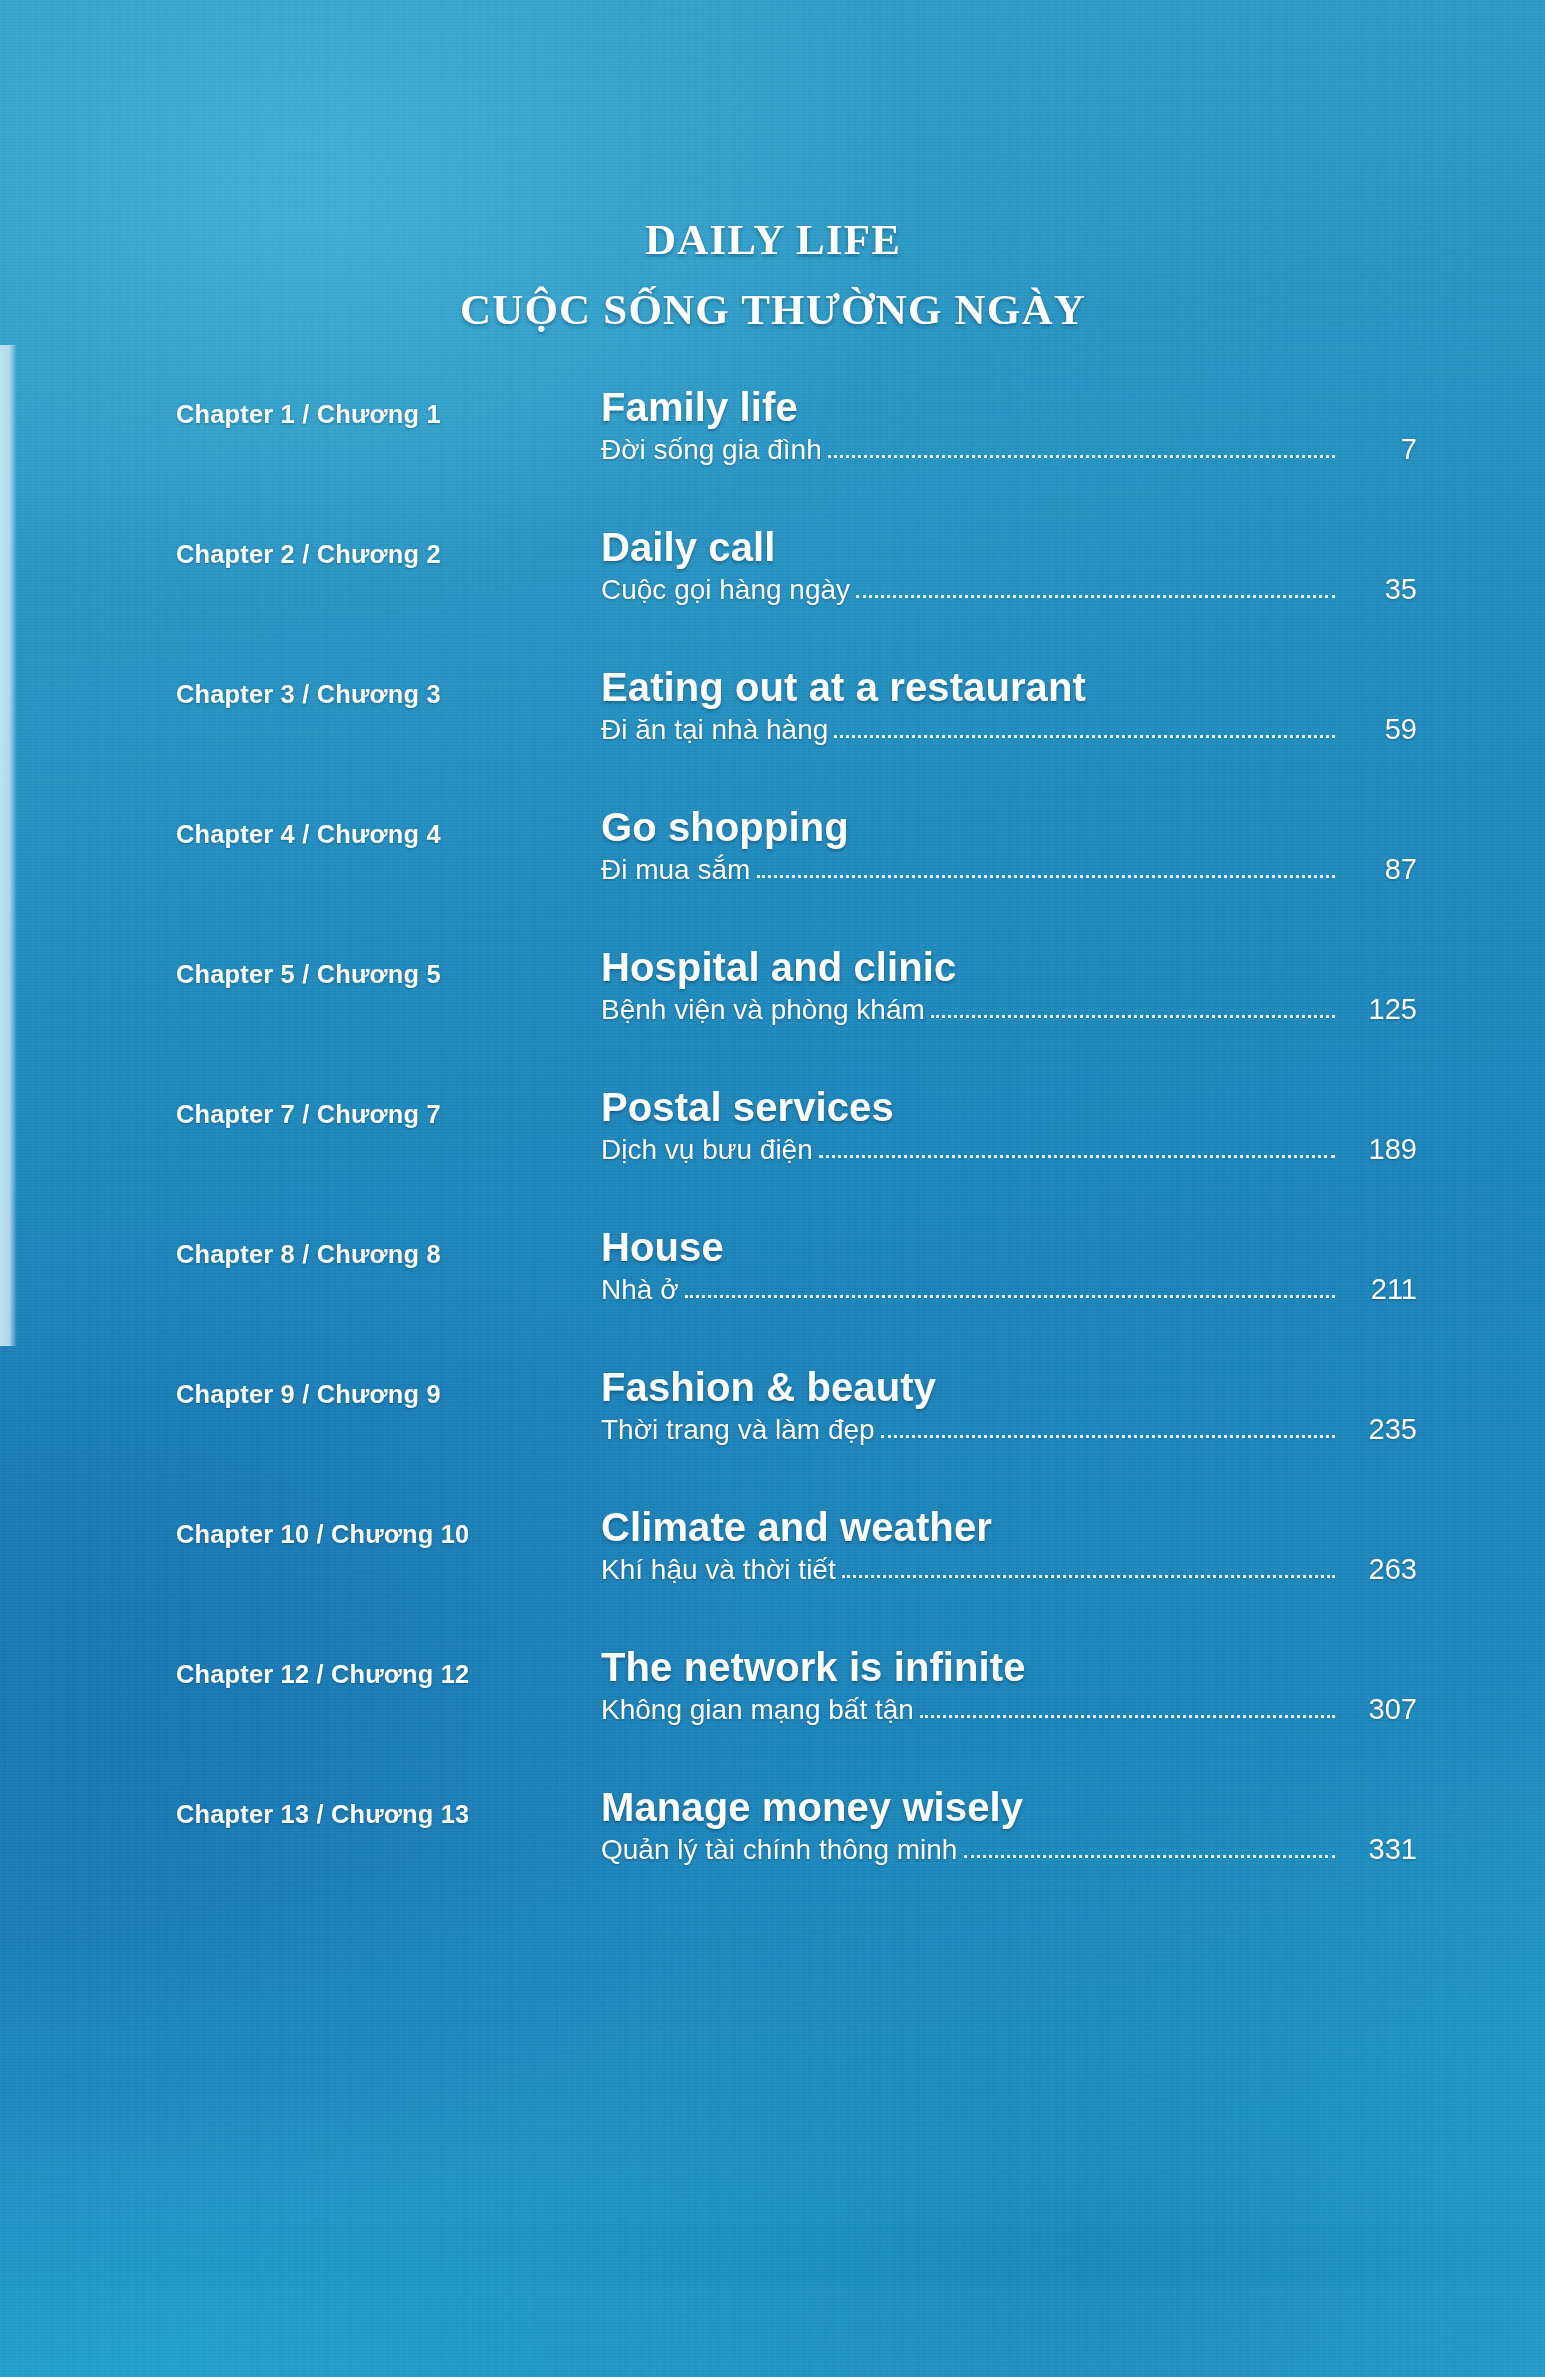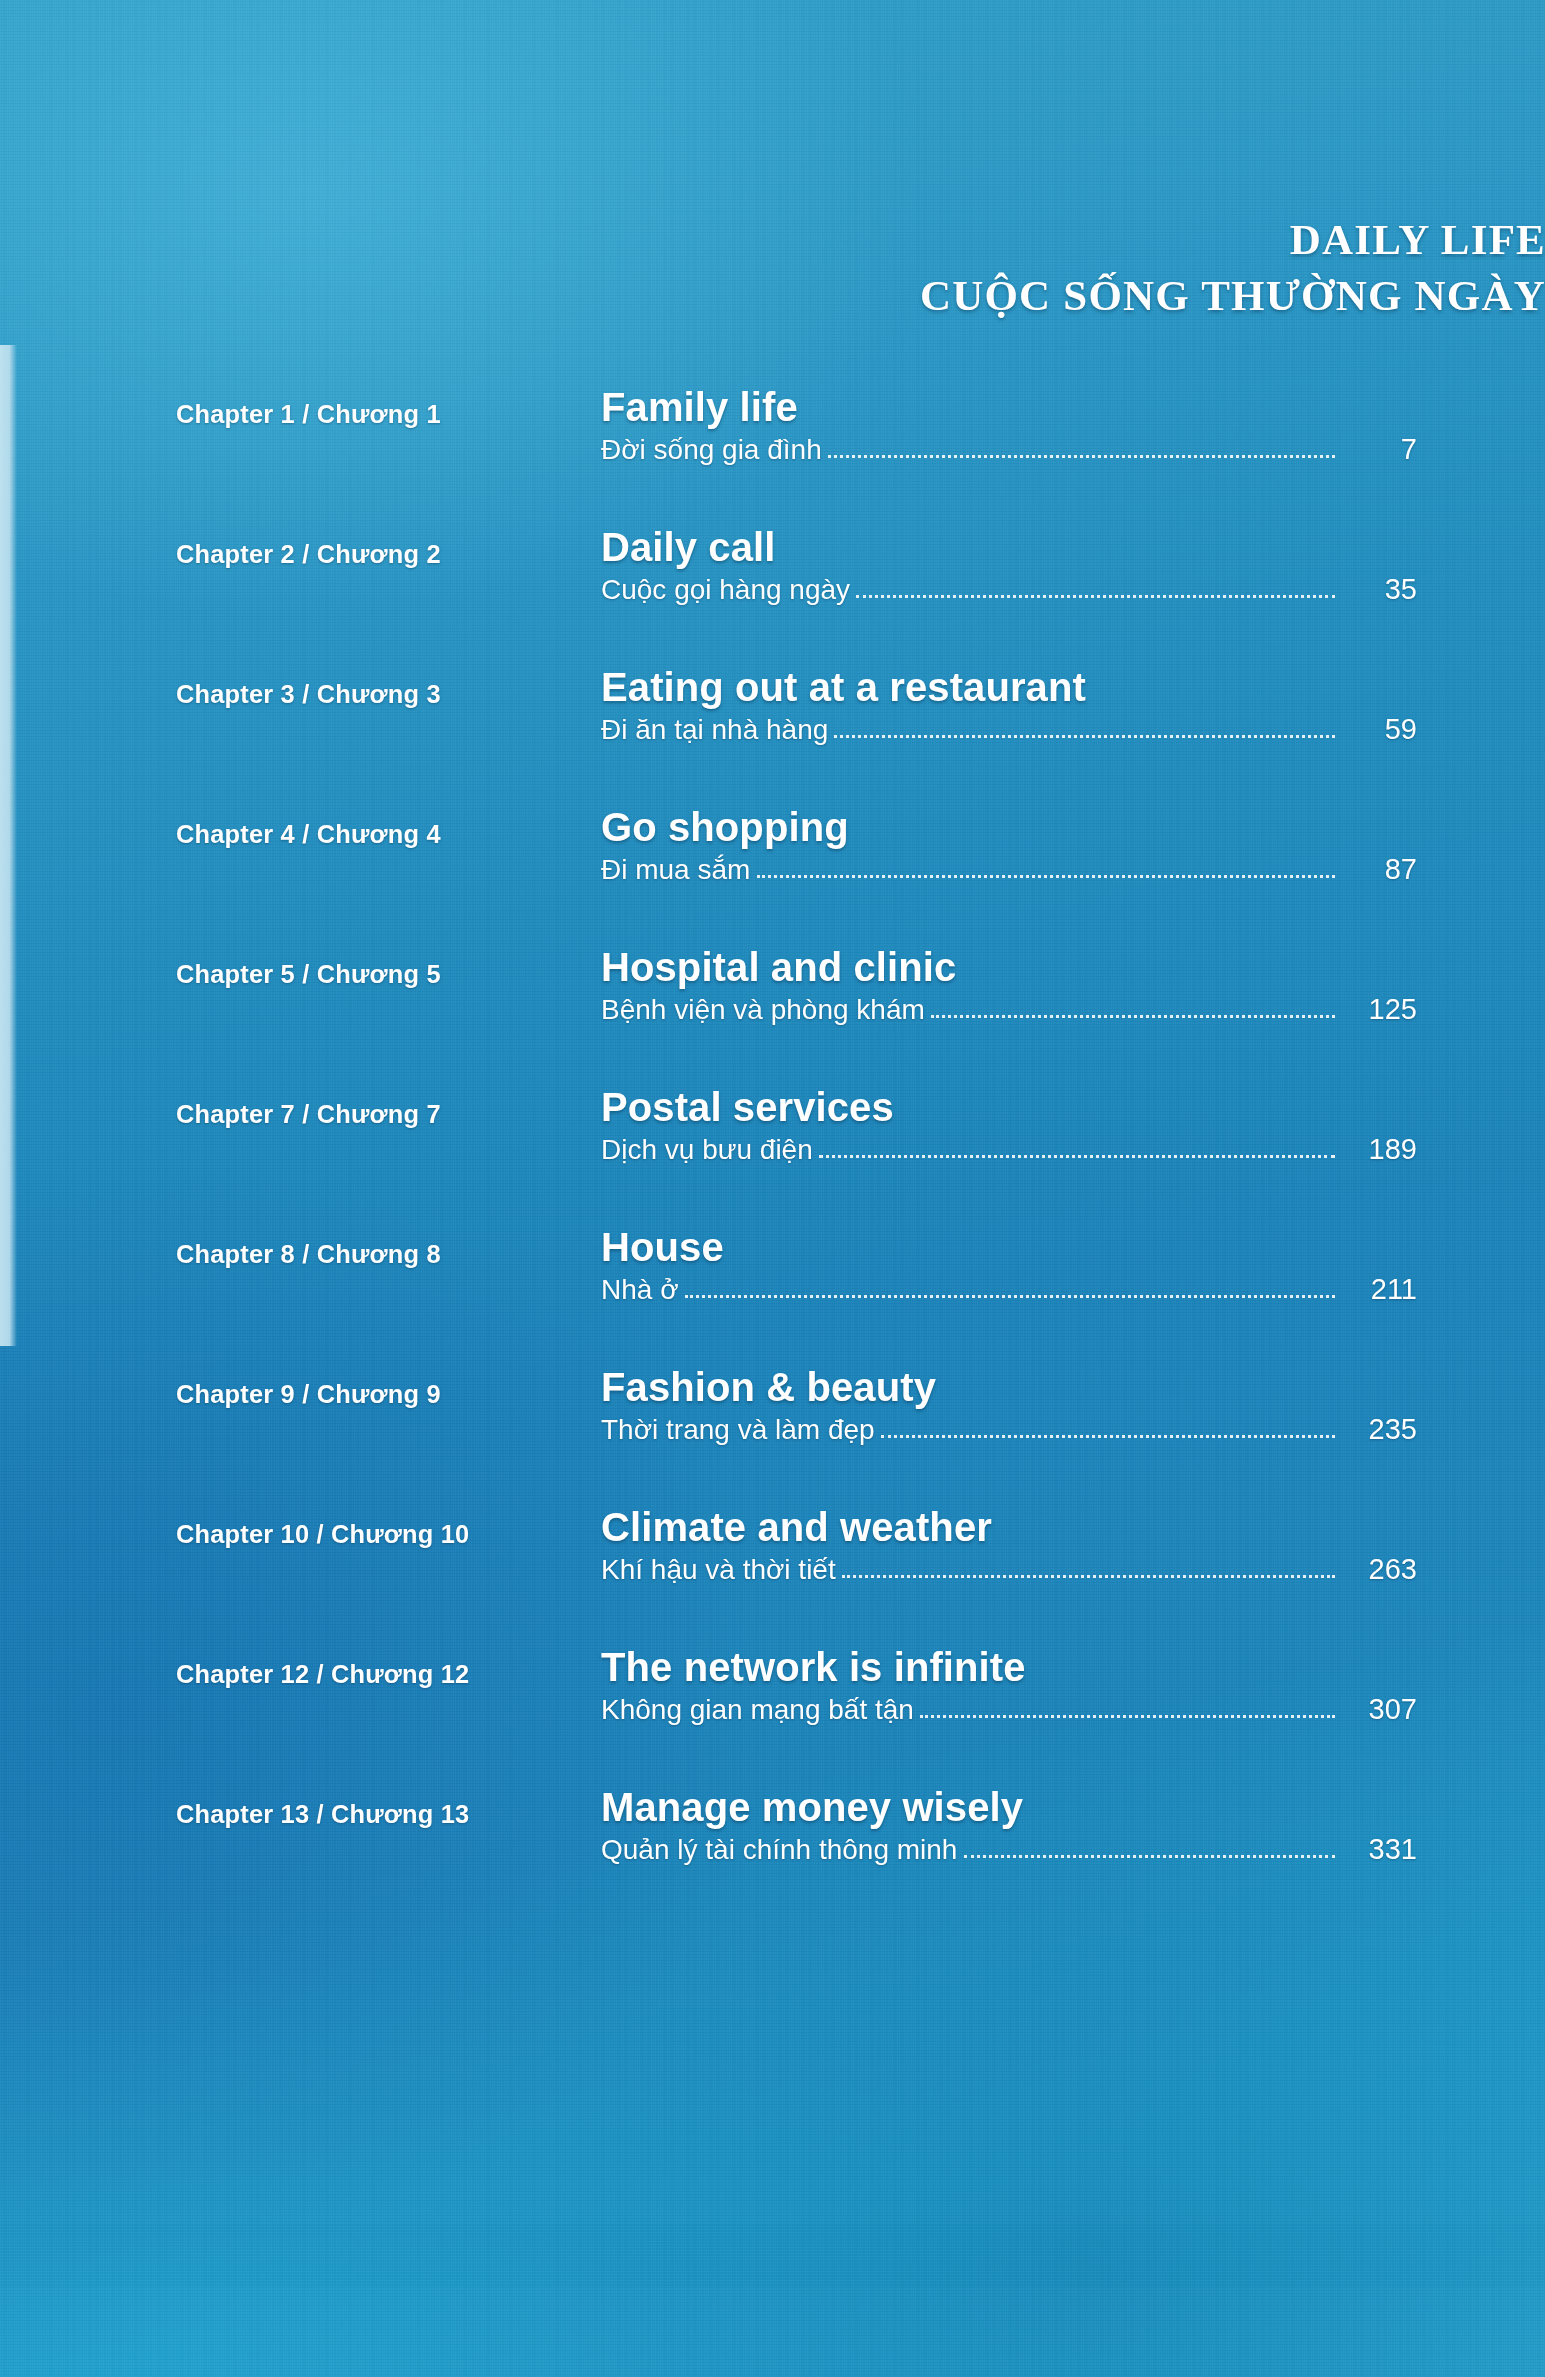--- a/index.html
+++ b/index.html
@@ -56,38 +56,38 @@
     width: 1546px;
     height: 2377px;
   }
 
   
   .title-block {
     position: absolute;
     top: 217px;
     left: 0;
     width: 1546px;
-    text-align: right;
+    text-align: center;
     color: #ffffff;
   }
   .title-en {
     font-family: "Liberation Serif", serif;
     font-weight: bold;
     font-size: 43px;
     letter-spacing: 1.2px;
     line-height: 1.06;
     text-shadow: 0 1.5px 3.8px rgba(0,50,80,0.45);
   }
   .title-vi {
     font-family: "Liberation Serif", serif;
     font-weight: bold;
     font-size: 43px;
     letter-spacing: 1.2px;
     line-height: 1.18;
-    margin-top: 8px;
+    margin-top: 22px;
     text-shadow: 0 1.5px 3.8px rgba(0,50,80,0.45);
   }
 
   
   .toc {
     position: absolute;
     top: 385px;
     left: 139px;
     width: 1278px;
   }

